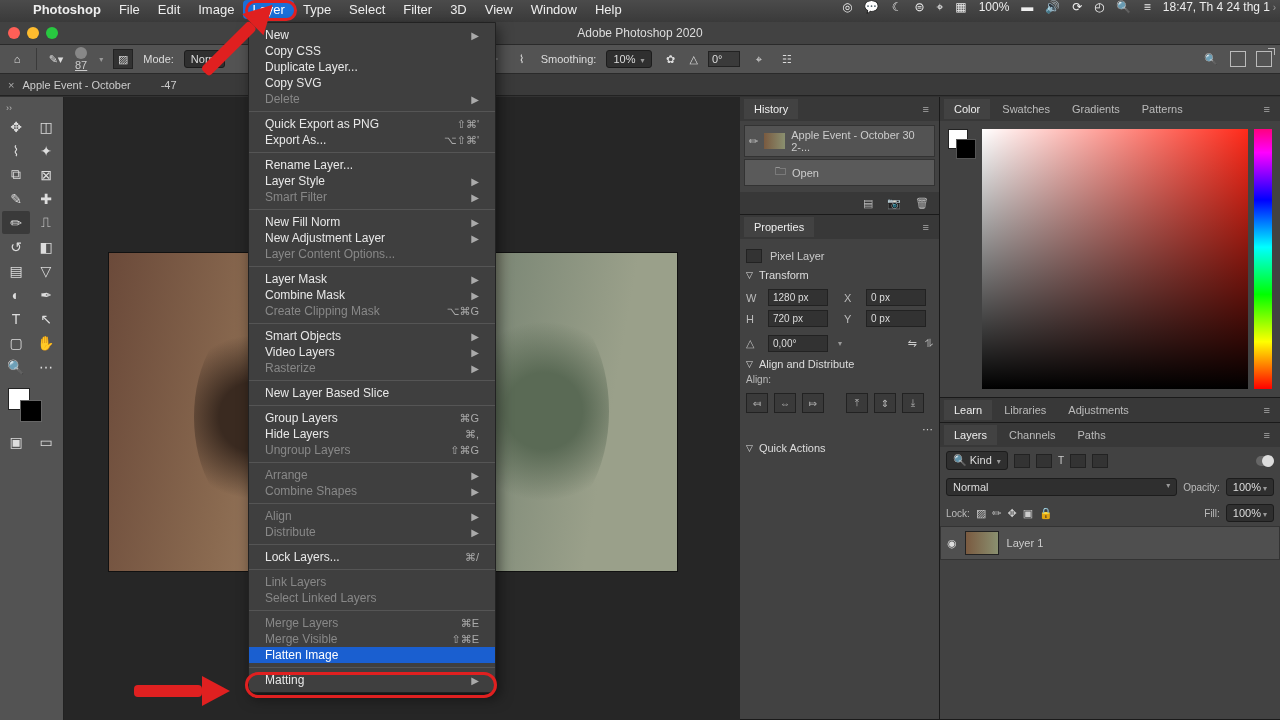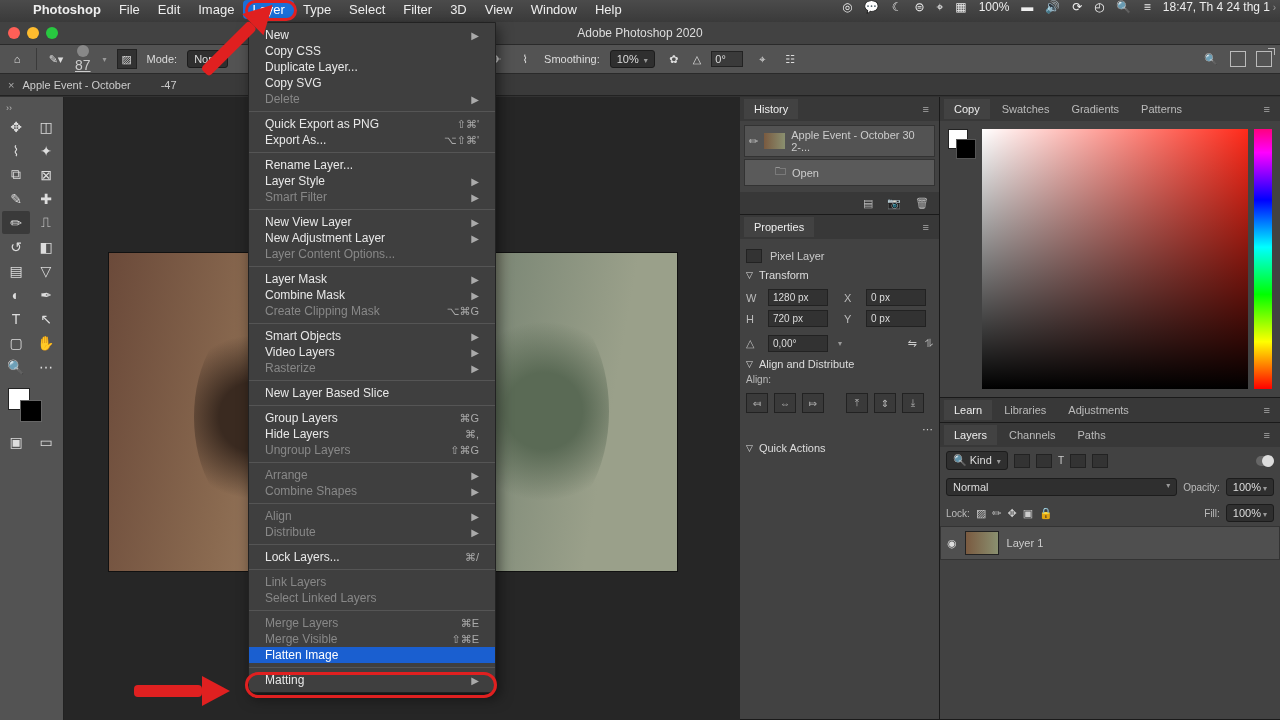--- a/index.html
+++ b/index.html
@@ -158,21 +158,21 @@
   </div>
   <div class="title">Adobe Photoshop 2020</div>
 </div>
 
 <div class="optbar">
   <span class="ic">⌂</span>
   <div class="sep"></div>
   <span class="ic">✎▾</span>
   <div style="display:flex;flex-direction:column;align-items:center;">
     <div style="width:12px;height:12px;border-radius:50%;background:#888;"></div>
-    <span style="font-size:14px;text-decoration:underline;">87</span>
+    <span style="font-size:11px;text-decoration:underline;">87</span>
   </div>
   <span class="chev">▾</span>
   <span class="ic" style="width:20px;height:20px;background:#323232;border:1px solid #222;">▨</span>
   <span class="lbl">Mode:</span>
   <span class="sel2"><span>Norm</span></span>
 
   <span style="margin-left:250px" class="ic">✈</span>
   <span class="ic">⌇</span>
   <span class="lbl">Smoothing:</span>
   <span class="sel2"><span>10%</span> <span class="chev">▾</span></span>
@@ -321,21 +321,21 @@
               <span>Quick Actions</span>
             </div>
         </div>
       </div>
     </div>
 
     <div class="colB">
 
       <div class="panel">
         <div class="panel-tabs">
-          <div class="ptab active">Copy</div>
+          <div class="ptab active">Color</div>
           <div class="ptab">Swatches</div>
           <div class="ptab">Gradients</div>
           <div class="ptab">Patterns</div>
           <div class="panel-menu">≡</div>
         </div>
         <div class="color-body">
           <div class="color-sw">
               <div class="fg"></div>
               <div class="bg"></div>
             </div>
@@ -432,21 +432,21 @@
     <div class="row">
       <span>Layer Style</span>
       <span class="ar">▶</span>
     </div>
     <div class="row dis">
       <span>Smart Filter</span>
       <span class="ar">▶</span>
     </div>
     <hr>
     <div class="row">
-      <span>New View Layer</span>
+      <span>New Fill Norm</span>
       <span class="ar">▶</span>
     </div>
     <div class="row">
       <span>New Adjustment Layer</span>
       <span class="ar">▶</span>
     </div>
     <div class="row dis">
       <span>Layer Content Options...</span>
     </div>
     <hr>

